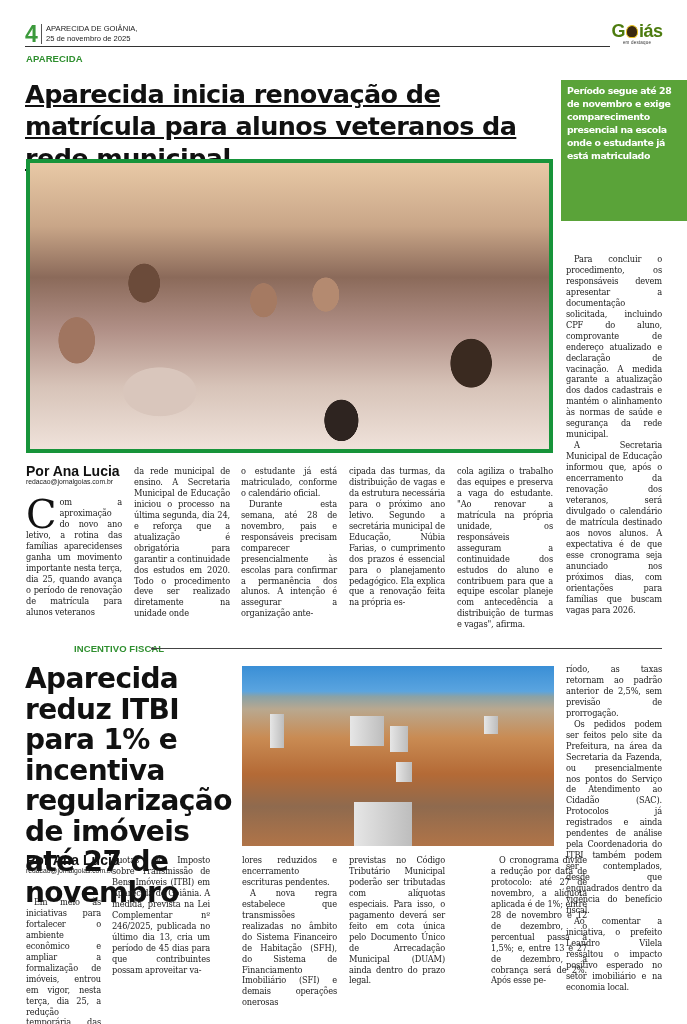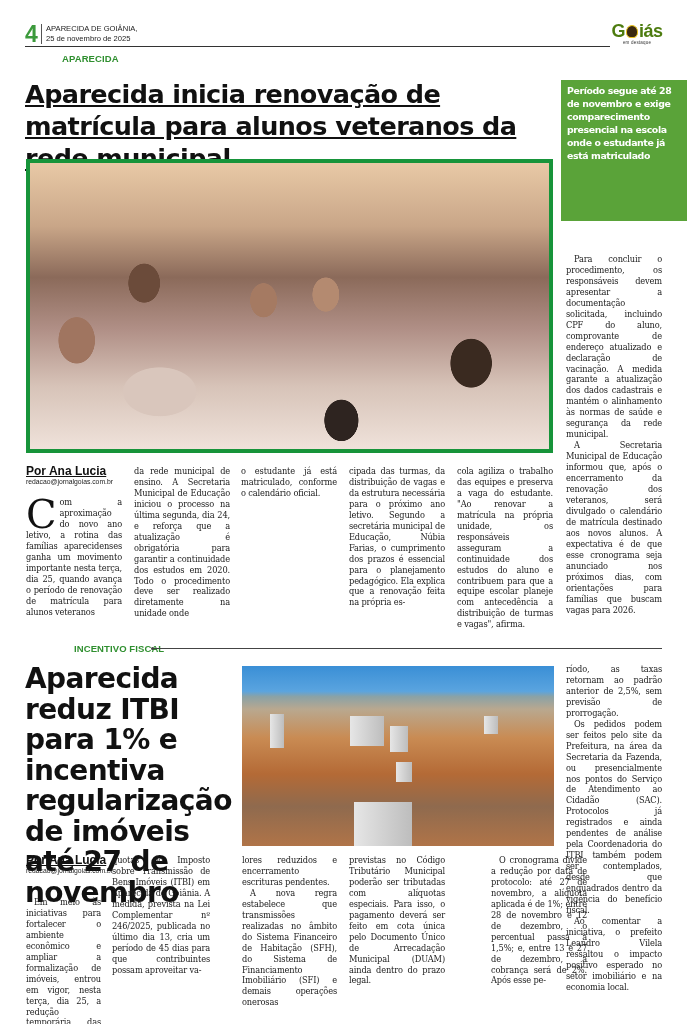--- a/index.html
+++ b/index.html
@@ -35,21 +35,21 @@
       radial-gradient(ellipse 34px 40px at 85% 70%, #3a2a20 0 60%, transparent 62%),
       radial-gradient(ellipse 28px 34px at 60% 90%, #2e2420 0 60%, transparent 62%),
       radial-gradient(ellipse 60px 40px at 25% 80%, #d9c6bc 0 60%, transparent 62%),
       linear-gradient(180deg, #e8c9a6 0%, #c9a688 22%, #8b6a5a 40%, #b08f86 58%, #d7c3b8 78%, #efe2da 100%); }
   .photo2 { position: absolute; left: 242px; top: 666px; width: 312px; height: 180px; overflow: hidden;
     background:
       linear-gradient(180deg, #3a8fd6 0%, #5aa4df 14%, #8aa2a6 17%, #b9a88f 24%, #c98b53 40%, #b46a36 60%, #8f6a4e 78%, #b07448 100%); }
   .bldg { position: absolute; background: linear-gradient(90deg, #e6e6e6, #bdbdbd); }
 
   .byline { position: absolute; font-family: "Liberation Sans", sans-serif; }
-  .by-name { font-weight: bold; font-size: 12px; line-height: 11px; color: #111; text-decoration: underline; }
+  .by-name { font-weight: bold; font-size: 14px; line-height: 11px; color: #111; }
   .by-email { font-size: 6.8px; line-height: 10px; color: #222; }
 
   .col { position: absolute; font-family: "DejaVu Serif", serif; font-size: 8.25px; line-height: 10.95px; color: #1a1a1a; text-align: justify; hyphens: manual; letter-spacing: -0.15px; }
   .col p { text-indent: 8px; }
   .col p.noind { text-indent: 0; }
   .dropcap { float: left; font-family: "DejaVu Serif", serif; font-size: 40px; line-height: 30px; margin: 2px 3px 0 0; color: #111; }
 </style>
 </head>
 <body>
 
@@ -60,41 +60,42 @@
     <div>APARECIDA DE GOIÂNIA,</div>
     <div>25 de novembro de 2025</div>
   </div>
   <div class="header-rule"></div>
   <div class="logo">
     <div class="logo-main"><span>G</span><span class="logo-o"></span><span>iás</span></div>
     <div class="logo-sub">em destaque</div>
   </div>
 </div>
 
-<div class="section-label" style="left:26px; top:53px;margin-left:36px;">APARECIDA</div>
+<div class="section-label" style="left:26px; top:53px;">APARECIDA</div>
 
 <h1 class="headline h1">Aparecida inicia renovação de matrícula para alunos veteranos da rede municipal</h1>
 
 <div class="callout">Período segue até 28 de novembro e exige comparecimento presencial na escola onde o estudante já está matriculado</div>
 
 <div class="photo1" title="Crianças sentadas à mesa em refeitório escolar"></div>
 
 <div class="byline" style="left:26px; top:466px;">
   <div class="by-name">Por Ana Lucia</div>
   <div class="by-email">redacao@jornalgoias.com.br</div>
 </div>
 
 <div class="col" style="left:26px; top:497px; width:96px;">
   <p class="noind"><span class="dropcap">C</span><span>om a aproximação do novo ano letivo, a rotina das famílias aparecidenses ganha um movimento importante nesta terça, dia 25, quando avança o período de renovação de matrícula para alunos veteranos</span></p>
 </div>
 <div class="col" style="left:134px; top:466px; width:96px;">
   <p class="noind">da rede municipal de ensino. A Secretaria Municipal de Educação iniciou o processo na última segunda, dia 24, e reforça que a atualização é obrigatória para garantir a continuidade dos estudos em 2020. Todo o procedimento deve ser realizado diretamente na unidade onde</p>
 </div>
 <div class="col" style="left:241px; top:466px; width:96px;">
   <p class="noind">o estudante já está matriculado, conforme o calendário oficial.</p>
+  <p>Durante esta semana, até 28 de novembro, pais e responsáveis precisam comparecer presencialmente às escolas para confirmar a permanência dos alunos. A intenção é assegurar a organização ante-</p>
 </div>
 <div class="col" style="left:349px; top:466px; width:96px;">
   <p class="noind">cipada das turmas, da distribuição de vagas e da estrutura necessária para o próximo ano letivo. Segundo a secretária municipal de Educação, Núbia Farias, o cumprimento dos prazos é essencial para o planejamento pedagógico. Ela explica que a renovação feita na própria es-</p>
 </div>
 <div class="col" style="left:457px; top:466px; width:96px;">
   <p class="noind">cola agiliza o trabalho das equipes e preserva a vaga do estudante. "Ao renovar a matrícula na própria unidade, os responsáveis asseguram a continuidade dos estudos do aluno e contribuem para que a equipe escolar planeje com antecedência a distribuição de turmas e vagas", afirma.</p>
 </div>
 <div class="col" style="left:566px; top:254px; width:96px;">
   <p>Para concluir o procedimento, os responsáveis devem apresentar a documentação solicitada, incluindo CPF do aluno, comprovante de endereço atualizado e declaração de vacinação. A medida garante a atualização dos dados cadastrais e mantém o alinhamento às normas de saúde e segurança da rede municipal.</p>
   <p>A Secretaria Municipal de Educação informou que, após o encerramento da renovação dos veteranos, será divulgado o calendário de matrícula destinado aos novos alunos. A expectativa é de que esse cronograma seja anunciado nos próximos dias, com orientações para famílias que buscam vagas para 2026.</p>

